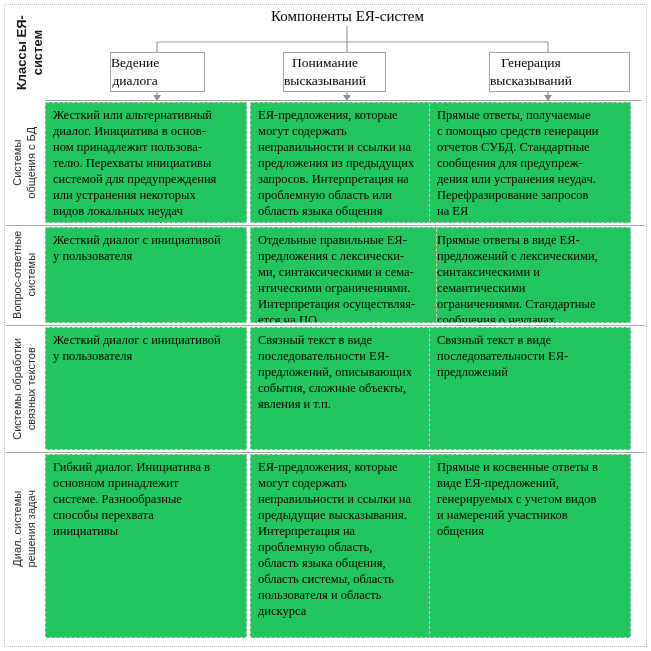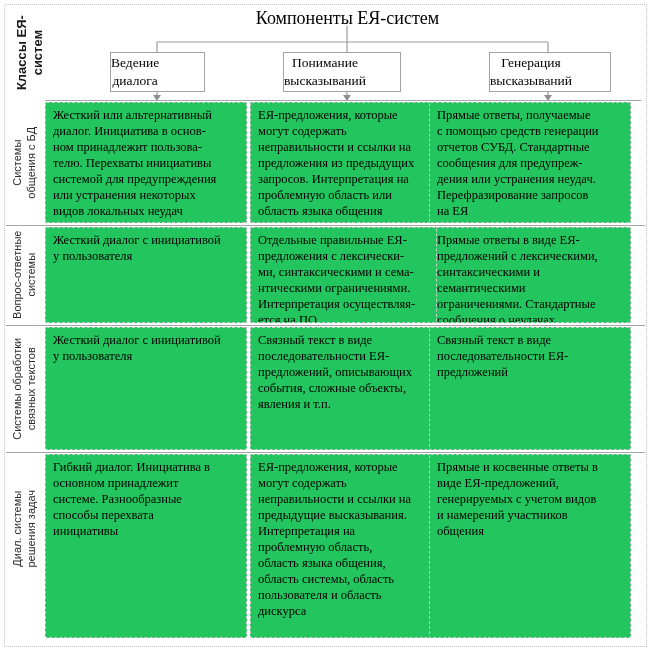--- a/index.html
+++ b/index.html
@@ -7,41 +7,41 @@
     position:relative;width:651px;height:651px;background:#ffffff;
     font-family:"Liberation Serif", serif;color:#000;
     overflow:hidden;box-sizing:border-box;
   }
   .outer-frame{
     position:absolute;left:4px;top:4px;width:641px;height:641px;
     border:1px dotted #c2c2c2;pointer-events:none;
   }
   .title{
     position:absolute;top:8px;left:240px;width:215px;
-    text-align:center;font-size:18px;white-space:pre;
+    text-align:center;font-size:15px;white-space:pre;
   }
   .corner-label{
     position:absolute;left:8px;top:8px;width:42px;height:90px;
     display:flex;align-items:center;justify-content:center;
   }
   .corner-label span{
     transform:rotate(-90deg);white-space:pre;text-align:center;
     font-family:"Liberation Sans", sans-serif;font-weight:bold;
     font-size:13px;line-height:1.2;color:#1a1a1a;
   }
   .connectors{position:absolute;left:0;top:0;width:651px;height:104px;}
   .hbox{
     position:absolute;top:52px;height:40px;background:#fff;
     border:1px solid #a3a3a3;box-sizing:border-box;
     display:flex;align-items:center;justify-content:flex-start;
     text-align:center;font-size:13.5px;line-height:18px;white-space:pre;
   }
   .hbox.b1{left:110px;width:95px;}
-  .hbox.b2{left:283px;width:118px;}
-  .hbox.b3{left:489px;width:122px;}
+  .hbox.b2{left:283px;width:103px;}
+  .hbox.b3{left:489px;width:141px;}
   .topline{position:absolute;left:45px;top:100px;width:596px;height:0;border-top:1px solid #a6a6a6;}
   .rowsep{position:absolute;left:6px;width:639px;height:0;border-top:1px solid #a6a6a6;}
   .rowsep.s1{top:225px;} .rowsep.s2{top:325px;} .rowsep.s3{top:452px;}
   .row-label{
     position:absolute;left:6px;width:38px;
     display:flex;align-items:center;justify-content:center;
   }
   .row-label span{
     transform:rotate(-90deg);white-space:pre;text-align:center;
     font-family:"Liberation Sans", sans-serif;font-size:11px;

